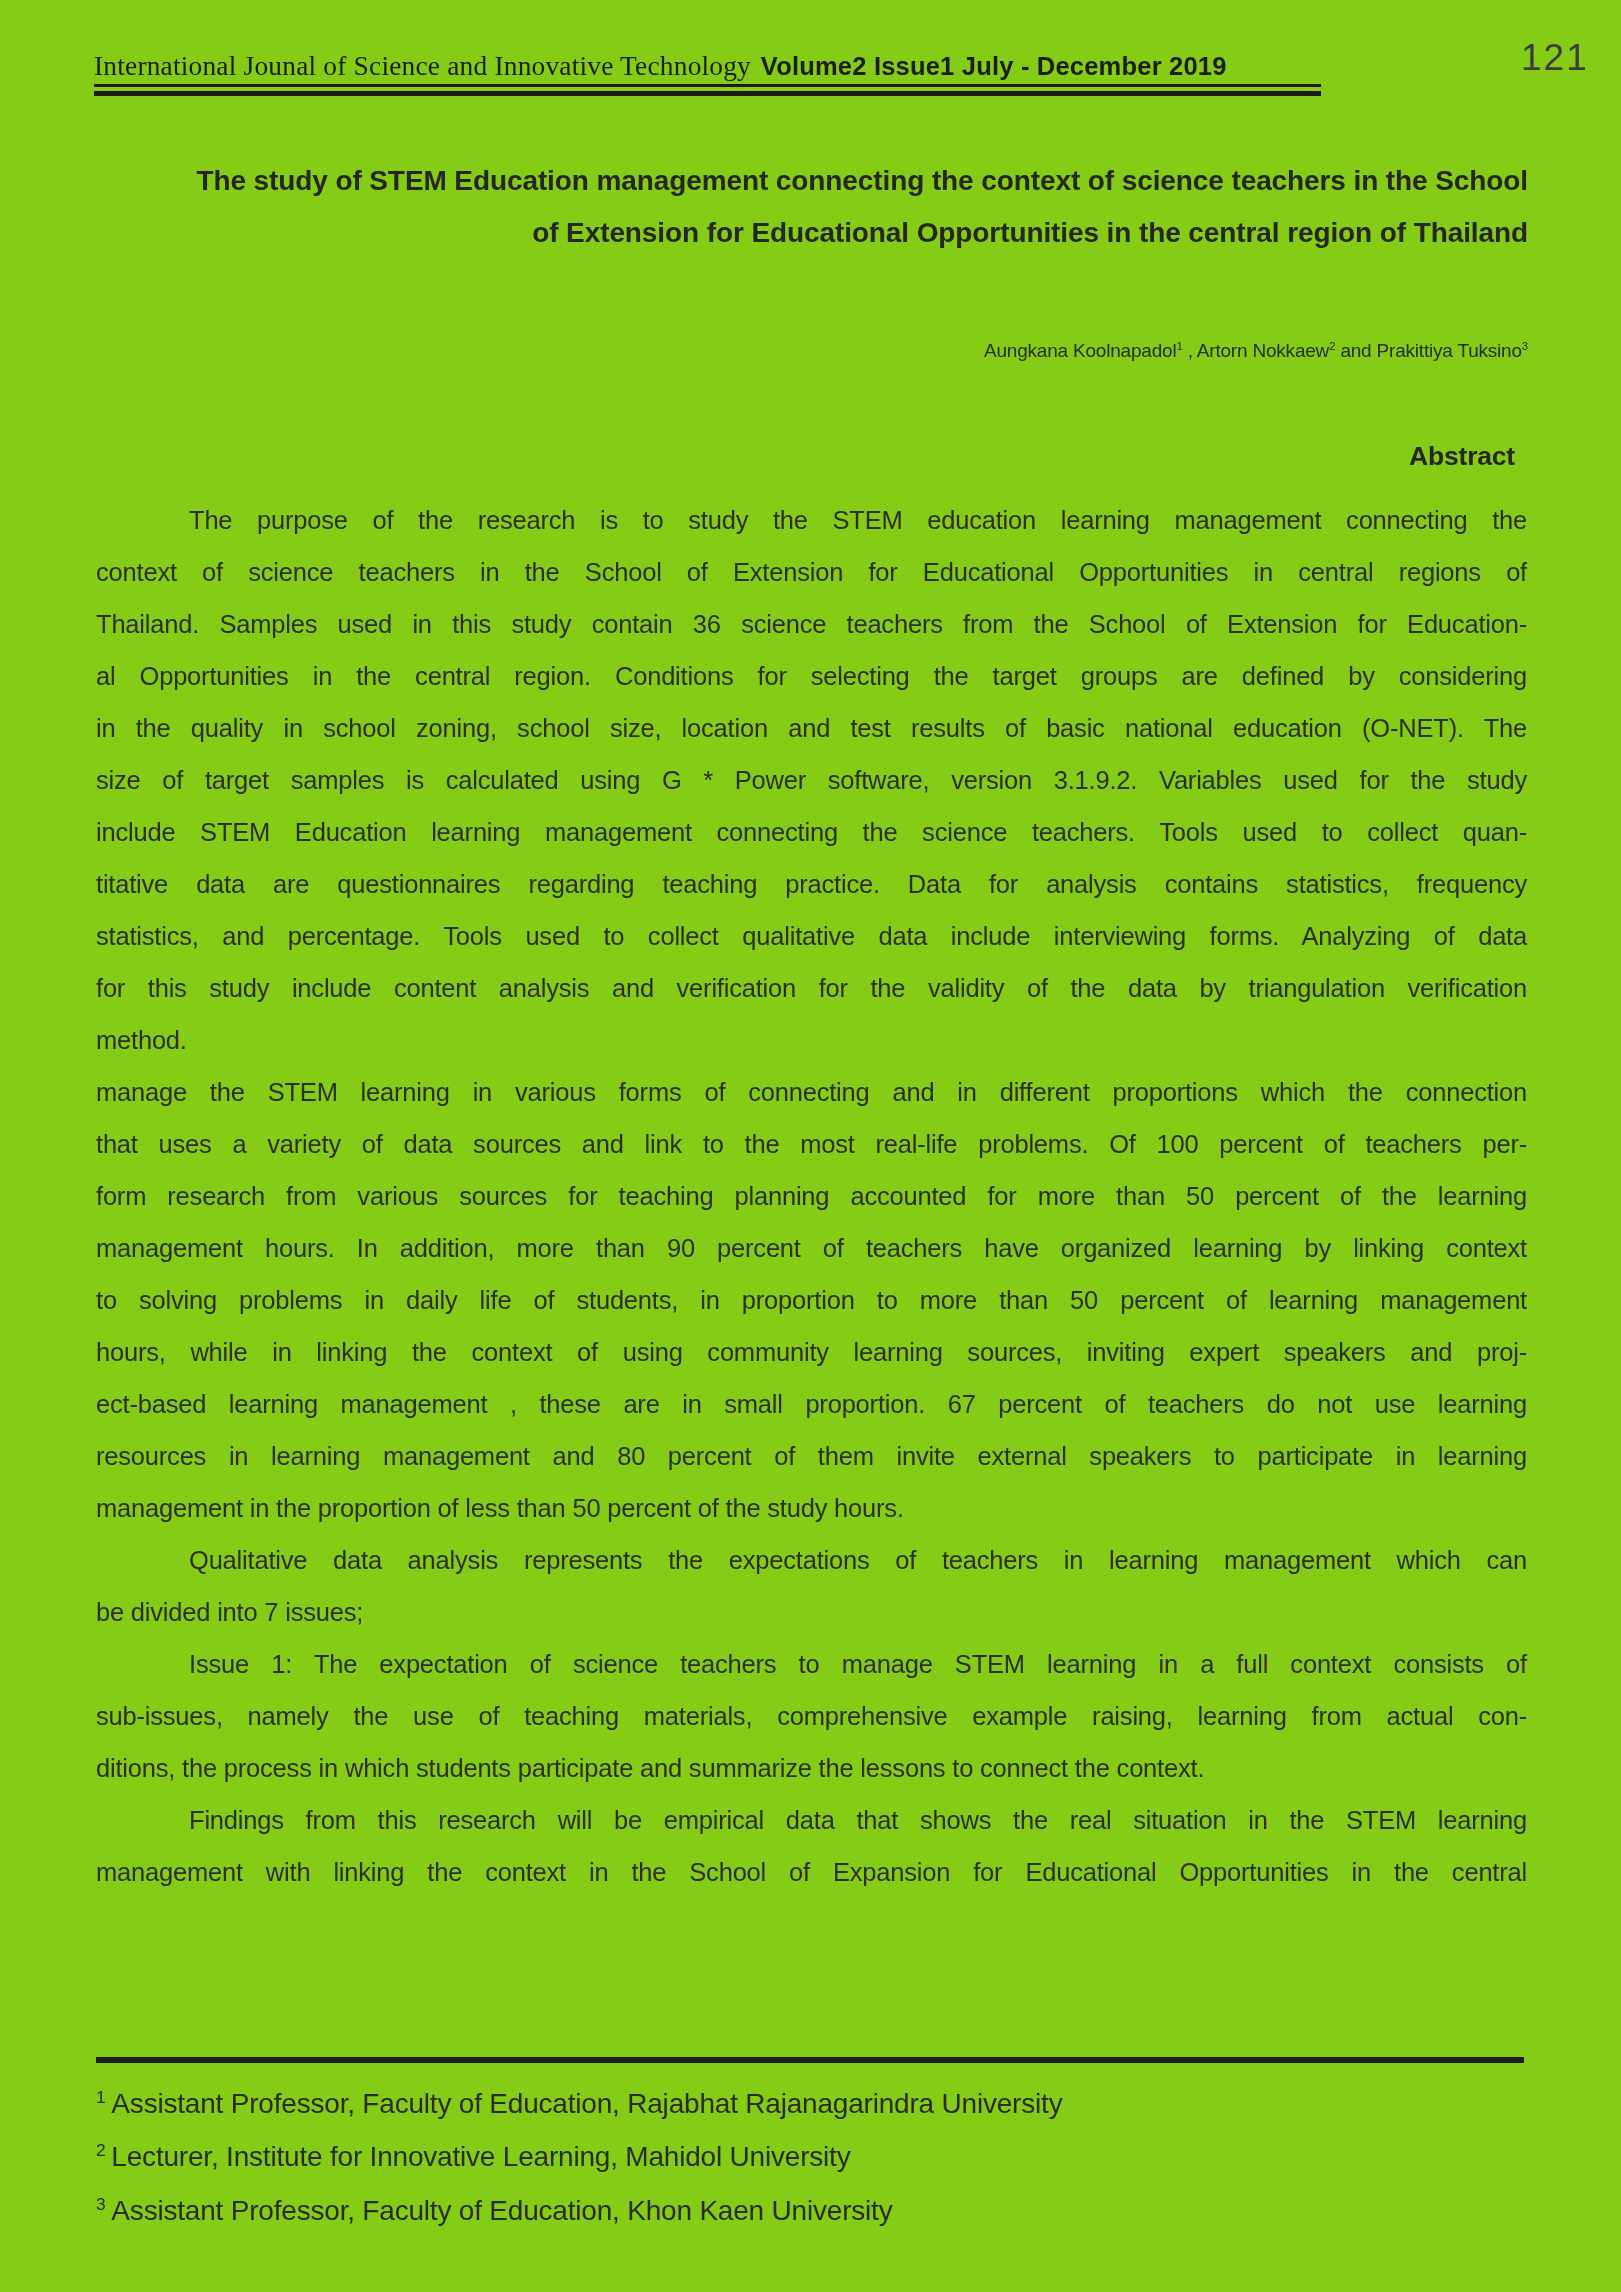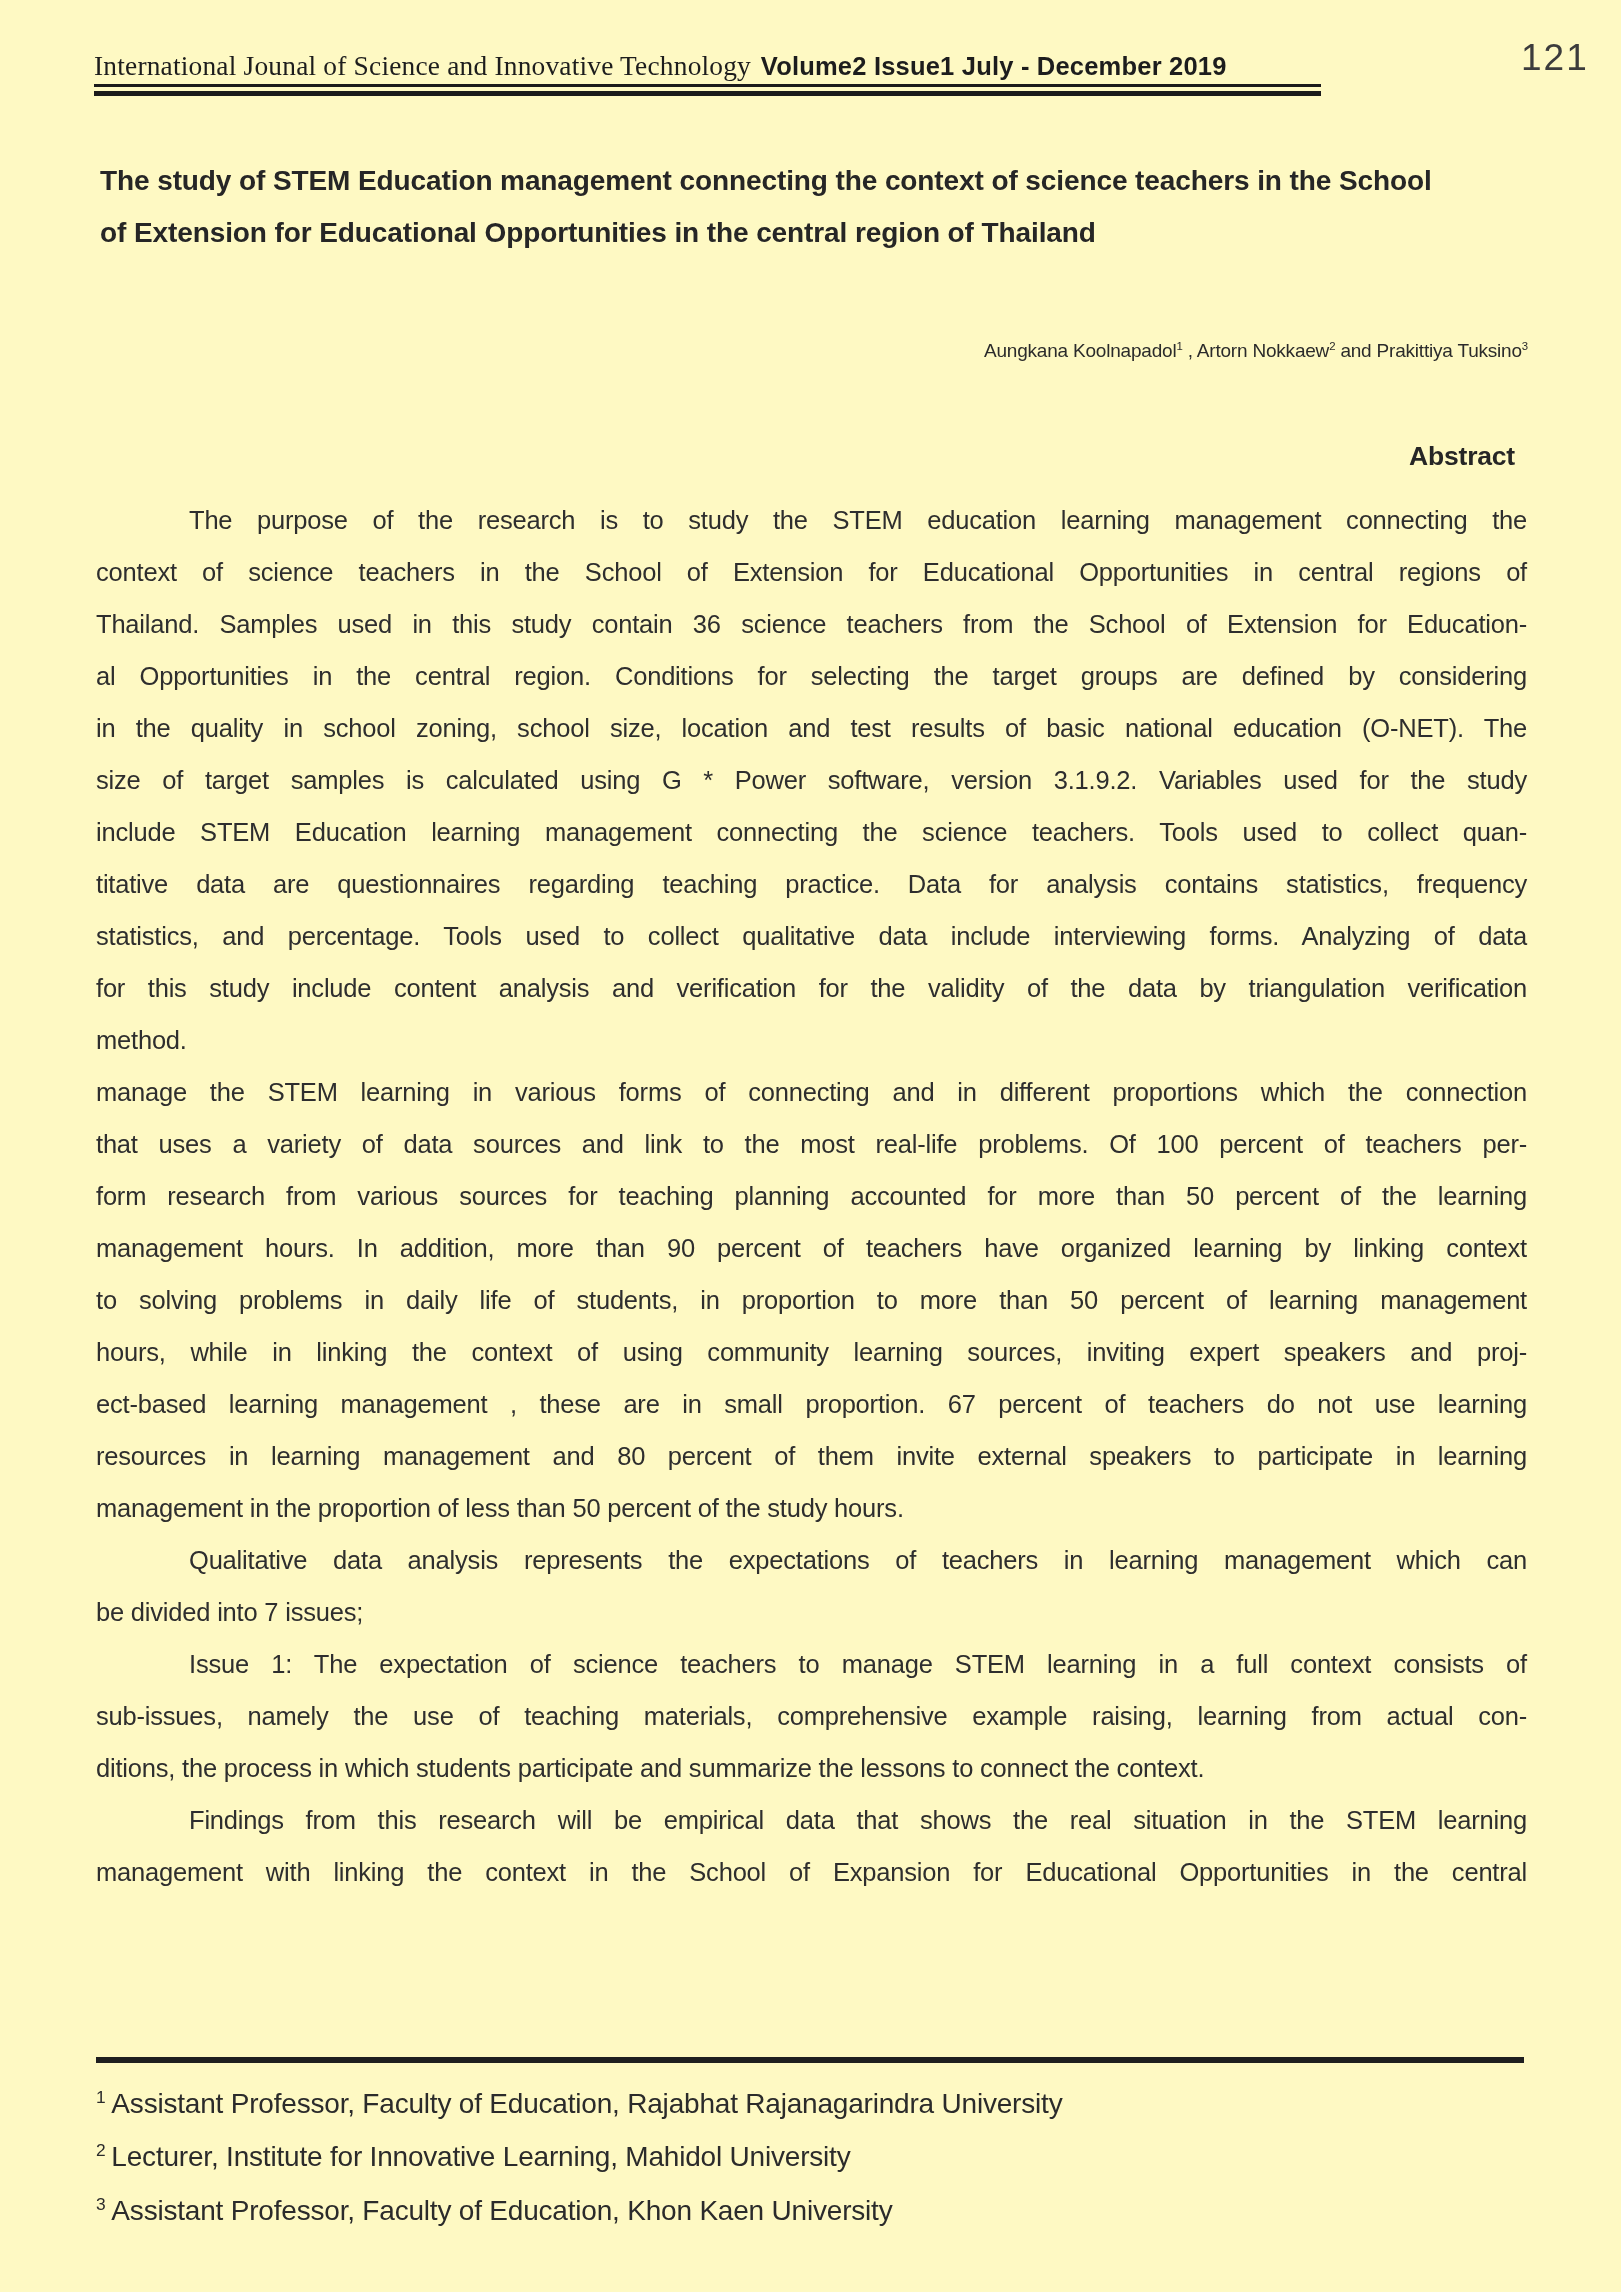--- a/index.html
+++ b/index.html
@@ -1,20 +1,20 @@
 <!DOCTYPE html>
 <html><head>
 <meta charset="utf-8">
 <style>
   html,body { margin:0; padding:0; background:#9a9a9a; }
   .page {
     position:relative;
     width:1621px; height:2293px;
     margin:0 auto;
-    background:#fef9c3;
+    background:#84cc16;
     font-family:"Liberation Sans", sans-serif;
     color:#2b2b2b;
     overflow:hidden;
   }
   
   .header {
     position:absolute; top:51px; left:94px; width:1230px;
     white-space:nowrap;
   }
   .journal {
@@ -29,22 +29,22 @@
   .page-number {
     position:absolute; top:37px; left:1521px;
     font-size:37px; font-weight:300; color:#3c3c3c; letter-spacing:2px;
   }
   .rule { position:absolute; background:#1b1b1b; }
   .rule-thin  { left:94px; top:84px;  width:1227px; height:2.5px; }
   .rule-thick { left:94px; top:91px;  width:1227px; height:5.4px; }
 
   
   .title {
-    position:absolute; top:155px; left:100px; width:1435px;
-    margin:0; text-align:left;
+    position:absolute; top:155px; left:93px; width:1435px;
+    margin:0; text-align:right;
     font-size:28px; font-weight:700; color:#262626;
     line-height:52px; letter-spacing:-0.1px;
   }
   .title-line { display:block; }
 
   
   .authors {
     position:absolute; top:340px; left:93px; width:1435px;
     text-align:right; font-size:19px; color:#2b2b2b; letter-spacing:-0.2px;
   }

